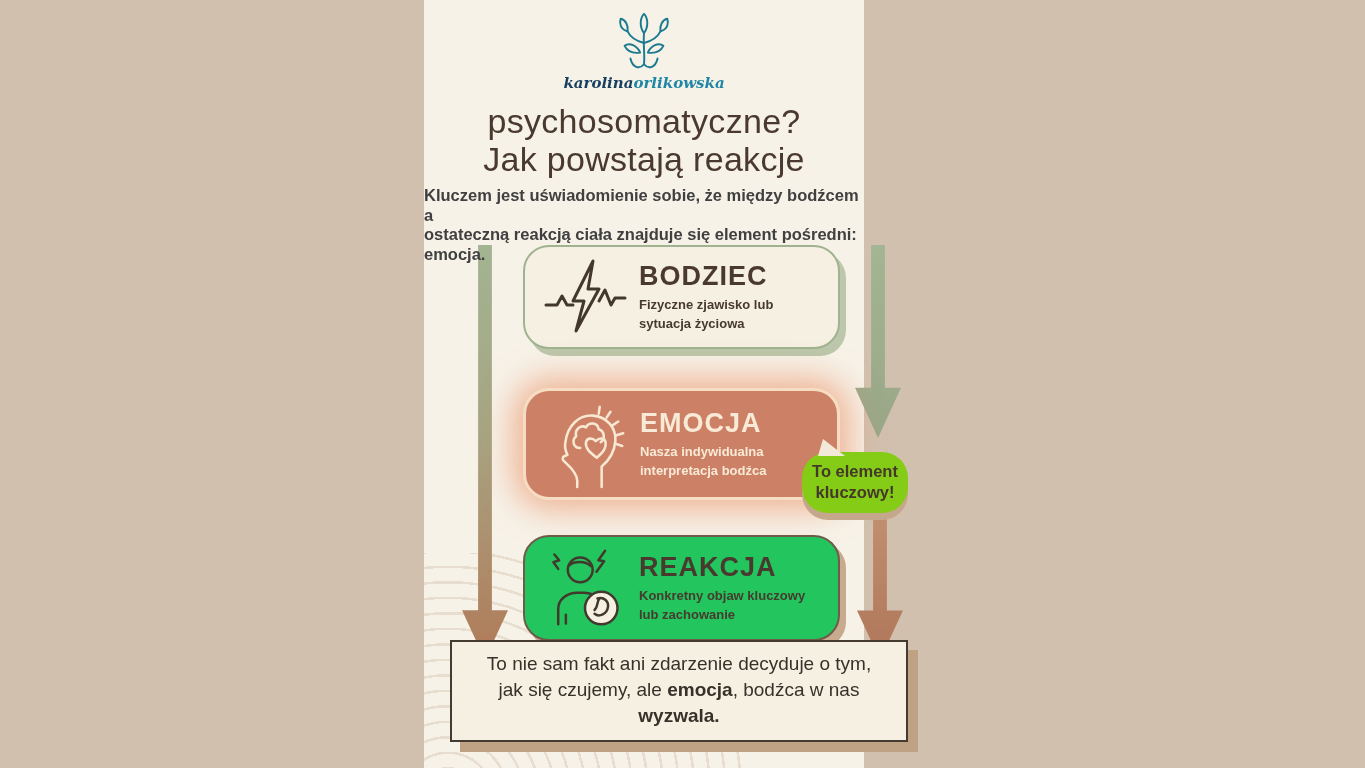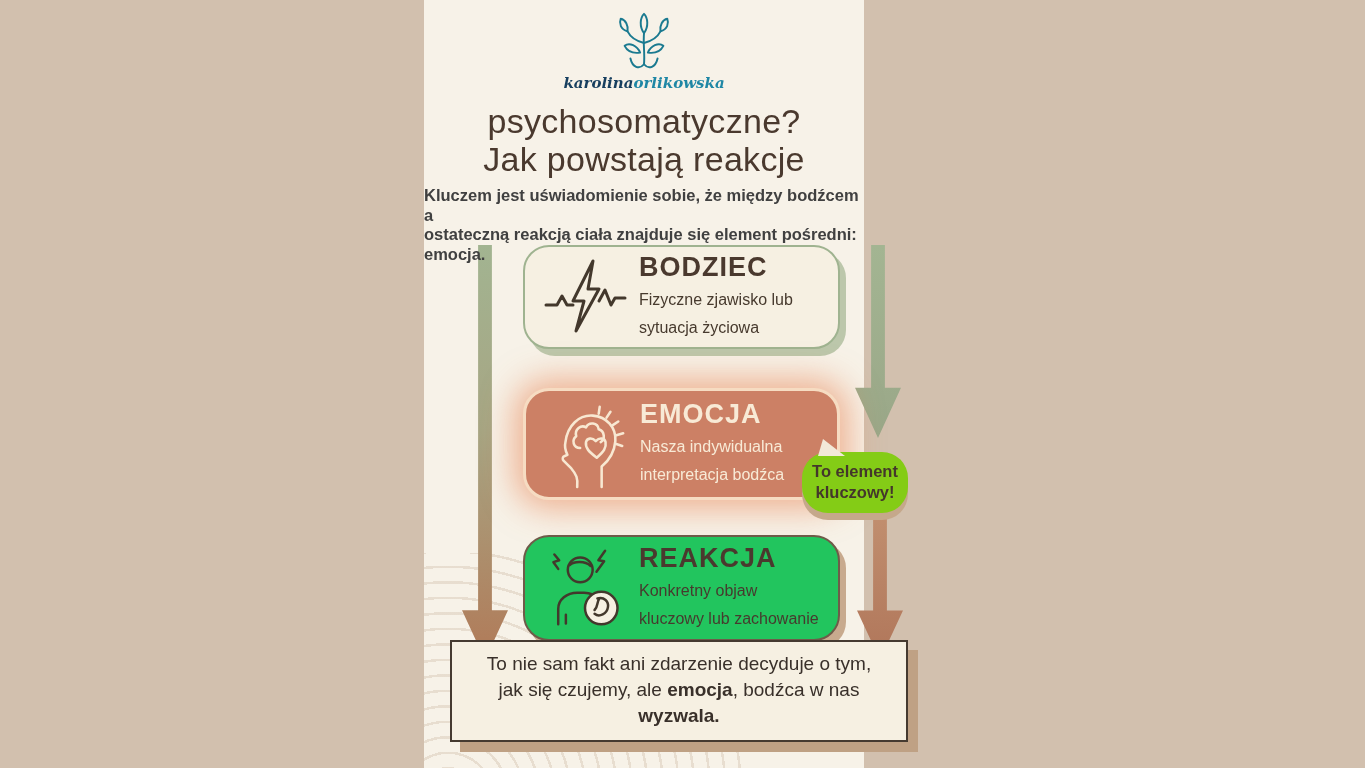--- a/index.html
+++ b/index.html
@@ -35,21 +35,21 @@
     clip-path:polygon(35% 0,65% 0,65% 74%,100% 74%,50% 100%,0 74%,35% 74%); }
   .arrow-right-bottom { left:433px; top:505px; height:155px; }
   .arrow-right-bottom .arrow-shape { background:linear-gradient(#c29070 0%, #b0765a 100%);
     clip-path:polygon(35% 0,65% 0,65% 68%,100% 68%,50% 100%,0 68%,35% 68%); }
 
   .step { position:absolute; left:99px; width:317px; border-radius:26px; display:flex; align-items:center;
     padding:10px 12px 10px 14px; z-index:2; }
   .step-icon { flex:0 0 92px; display:flex; align-items:center; justify-content:center; }
   .step-text { flex:1; padding-left:8px; }
   .step-title { font-size:27px; font-weight:700; letter-spacing:1px; color:#4a392e; margin-bottom:3px; }
-  .step-desc { font-size:16px; line-height:28px; font-weight:400; color:#473a2e; }
+  .step-desc { font-size:13px; line-height:19px; font-weight:700; color:#473a2e; }
 
   .step-bodziec { top:245px; height:104px; background:#f6f0e2; border:2px solid #9fb390;
     box-shadow:6px 7px 0 #bcc7ab; }
   .step-emocja { top:388px; height:112px; background:#cc8065; border:3px solid #f6dcc2;
     box-shadow:0 0 32px 9px rgba(232,125,77,0.55); }
   .step-emocja .step-title, .step-emocja .step-desc { color:#f8ead6; }
   .step-reakcja { top:535px; height:106px; background:#22c55e; border:2px solid #6f5b49;
     box-shadow:6px 7px 0 #c8aa8e; }
 
   .callout { position:absolute; left:378px; top:452px; width:106px; z-index:3;

